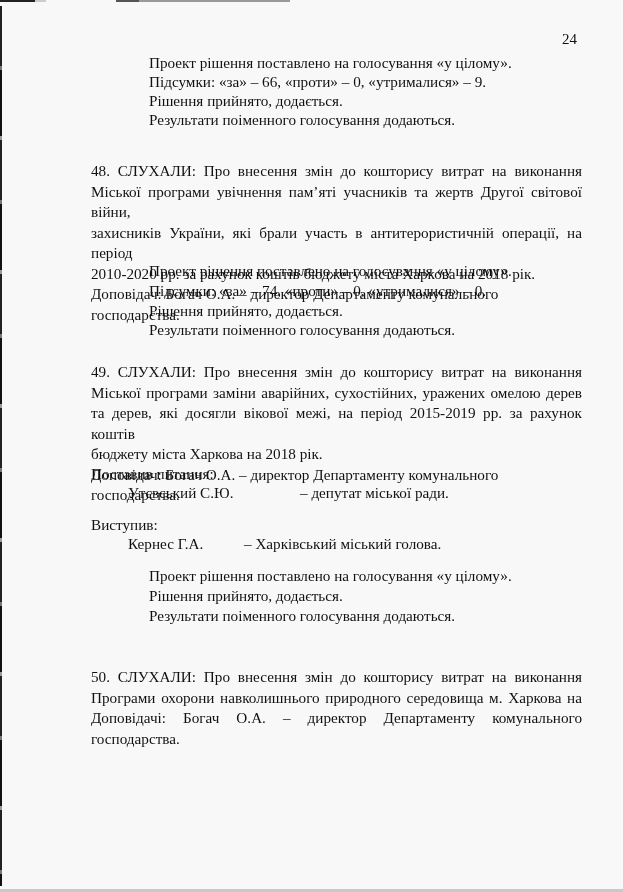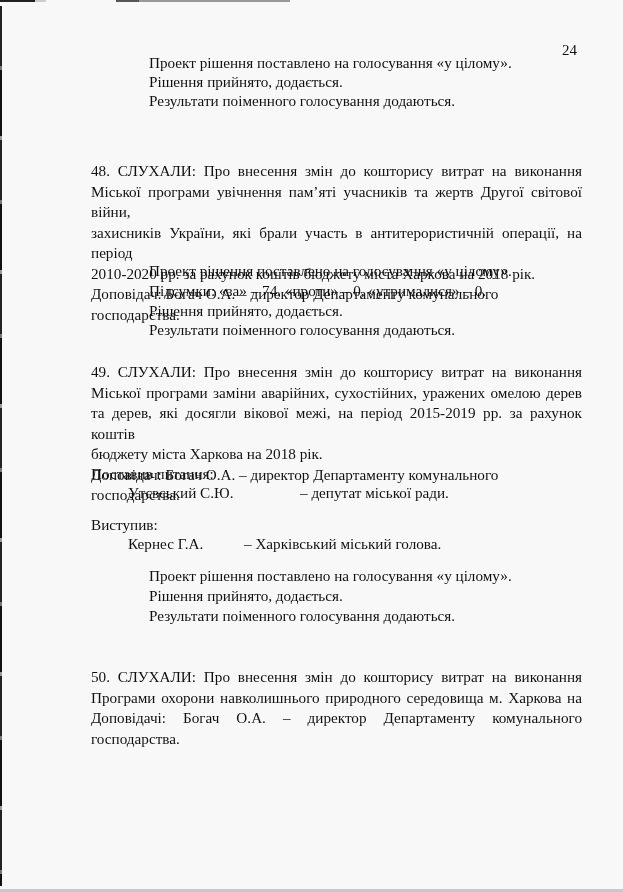--- a/index.html
+++ b/index.html
@@ -15,21 +15,21 @@
     background: linear-gradient(to right, #222 0 12%, #ccc 12% 16%, #f8f8f8 16% 40%, #555 40% 48%, #999 48% 100%);
   }
   .scan-left {
     position: absolute; left: 0; top: 6px; width: 2px; height: 880px;
     background: repeating-linear-gradient(to bottom, #222 0 60px, #777 60px 64px, #111 64px 130px, #999 130px 134px);
   }
   .scan-bottom {
     position: absolute; left: 0; bottom: 0; width: 623px; height: 3px; background: #c8c8c8;
   }
   .page-number {
-    position: absolute; left: 562px; top: 31px; font-size: 15px; margin-top: 11px;
+    position: absolute; left: 562px; top: 31px; font-size: 15px;
   }
   .para {
     position: absolute; left: 91px; width: 491px;
     font-size: 15.2px; line-height: 20.5px; text-align: justify;
   }
   .para .jl { display: block; text-align: justify; text-align-last: justify; }
   .para .ll { display: block; text-align: left; }
   .vote { position: absolute; left: 112px; font-size: 15.2px; line-height: 19.8px; margin-left: 37px; }
   .vote div { white-space: nowrap; }
   .hd { position: absolute; left: 91px; font-size: 15.2px; line-height: 20px; }
@@ -39,20 +39,21 @@
 <body>
 
 <div class="scan-top"></div>
 <div class="scan-left"></div>
 <div class="scan-bottom"></div>
 
 <div class="page-number">24</div>
 
 <div class="vote" style="top:53px; line-height:19px;">
   <div>Проект рішення поставлено на голосування «у цілому».</div>
+  <div>Підсумки: «за» – 66, «проти» – 0, «утрималися» – 9.</div>
   <div>Рішення прийнято, додається.</div>
   <div>Результати поіменного голосування додаються.</div>
 </div>
 
 <div class="para" style="top:161px;">
   <span class="jl">48. СЛУХАЛИ: Про внесення змін до кошторису витрат на виконання</span>
   <span class="jl">Міської програми увічнення пам’яті учасників та жертв Другої світової війни,</span>
   <span class="jl">захисників України, які брали участь в антитерористичній операції, на період</span>
   <span class="ll">2010-2020 рр. за рахунок коштів бюджету міста Харкова на 2018 рік.</span>
   <span class="ll">Доповідач: Богач О.А. – директор Департаменту комунального господарства.</span>

